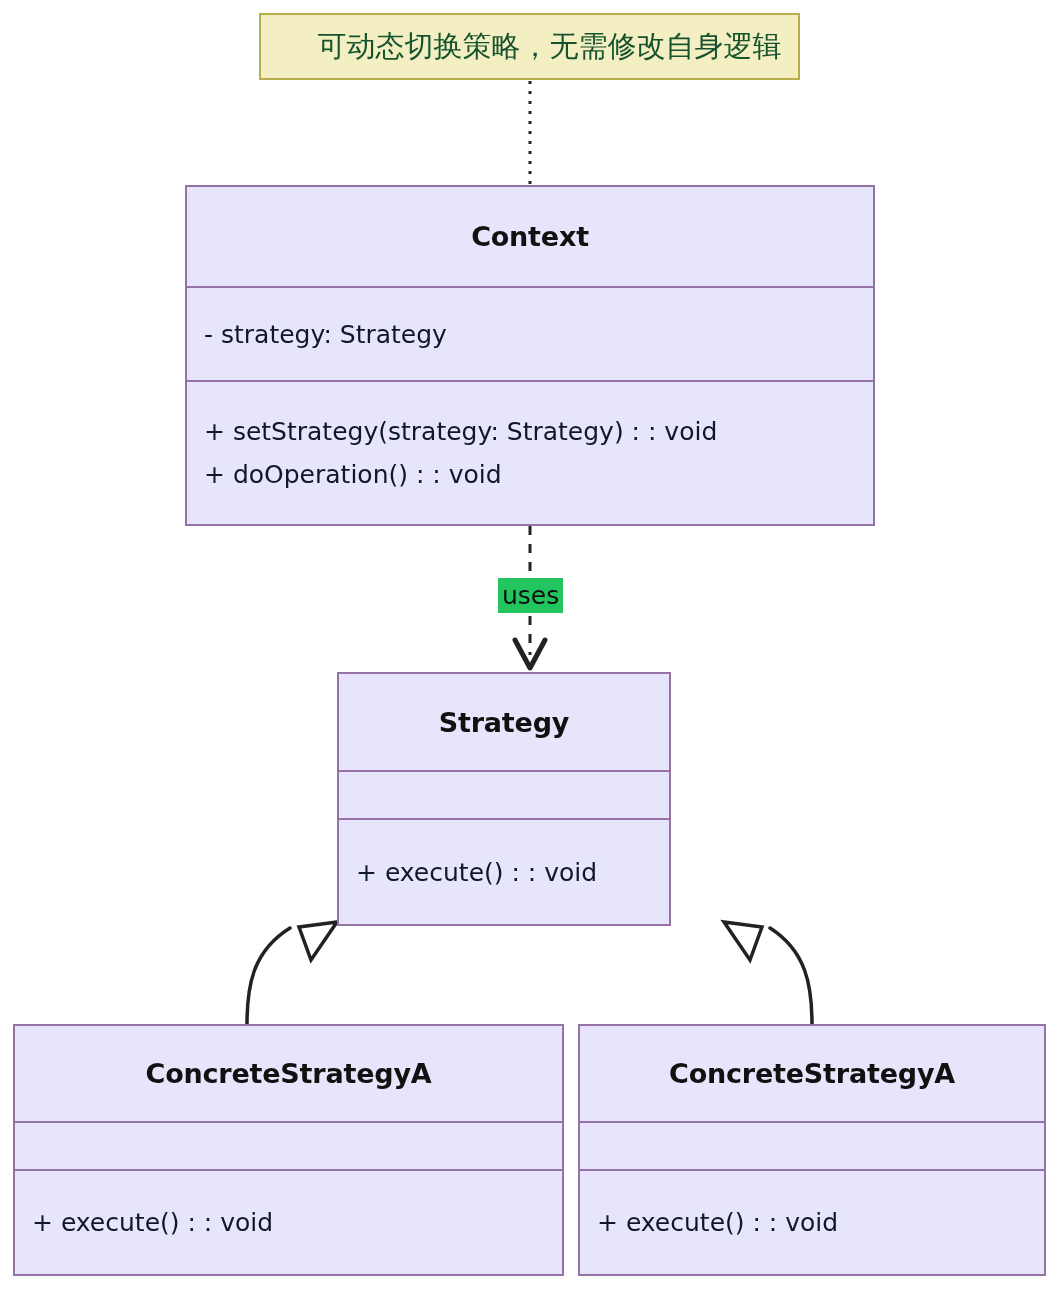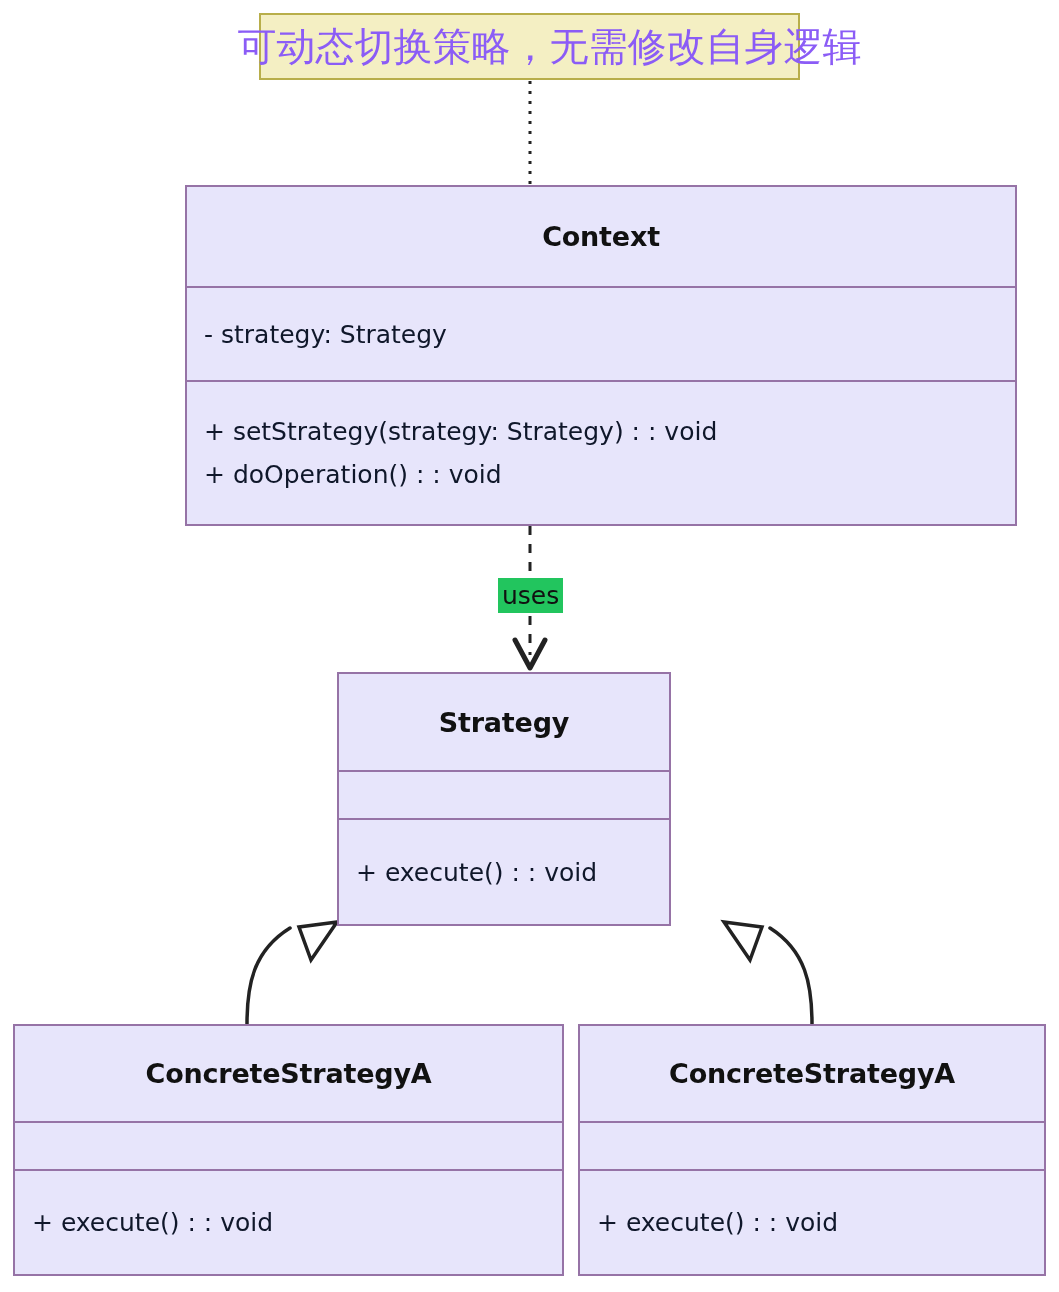--- a/index.html
+++ b/index.html
@@ -58,21 +58,21 @@
     padding-left: 17px;
   }
   .uml-member {
     font-size: 25px;
     color: #0f172a;
     line-height: 1.72;
     white-space: nowrap;
   }
   
   #node-context {
-    left: 185px; top: 185px; width: 832px; height: 341px;
+    left: 185px; top: 185px; width: 690px; height: 341px;
   }
   #node-context .uml-class-name { height: 99px; }
   #node-context .uml-attrs { height: 94px; }
   #node-context .uml-ops { flex: 1 1 auto; }
 
   #node-strategy {
     left: 337px; top: 672px; width: 334px; height: 254px;
   }
   #node-strategy .uml-class-name { height: 96px; }
   #node-strategy .uml-attrs { height: 48px; }
@@ -96,22 +96,22 @@
     position: absolute;
     left: 259px; top: 13px; width: 541px; height: 67px;
     box-sizing: border-box;
     border: 2px solid #b8ae4a;
     background: #f4efc3;
     display: flex;
     align-items: center;
     justify-content: center;
   }
   #node-note .note-text {
-    font-size: 39px;
-    color: #8b5cf6;
+    font-size: 29px;
+    color: #14532d;
     white-space: nowrap;
     margin-left: 40px;
   }
 
   
   #edge-label-uses {
     position: absolute;
     left: 498px; top: 578px;
     background: #22c55e;
     font-size: 25px;

